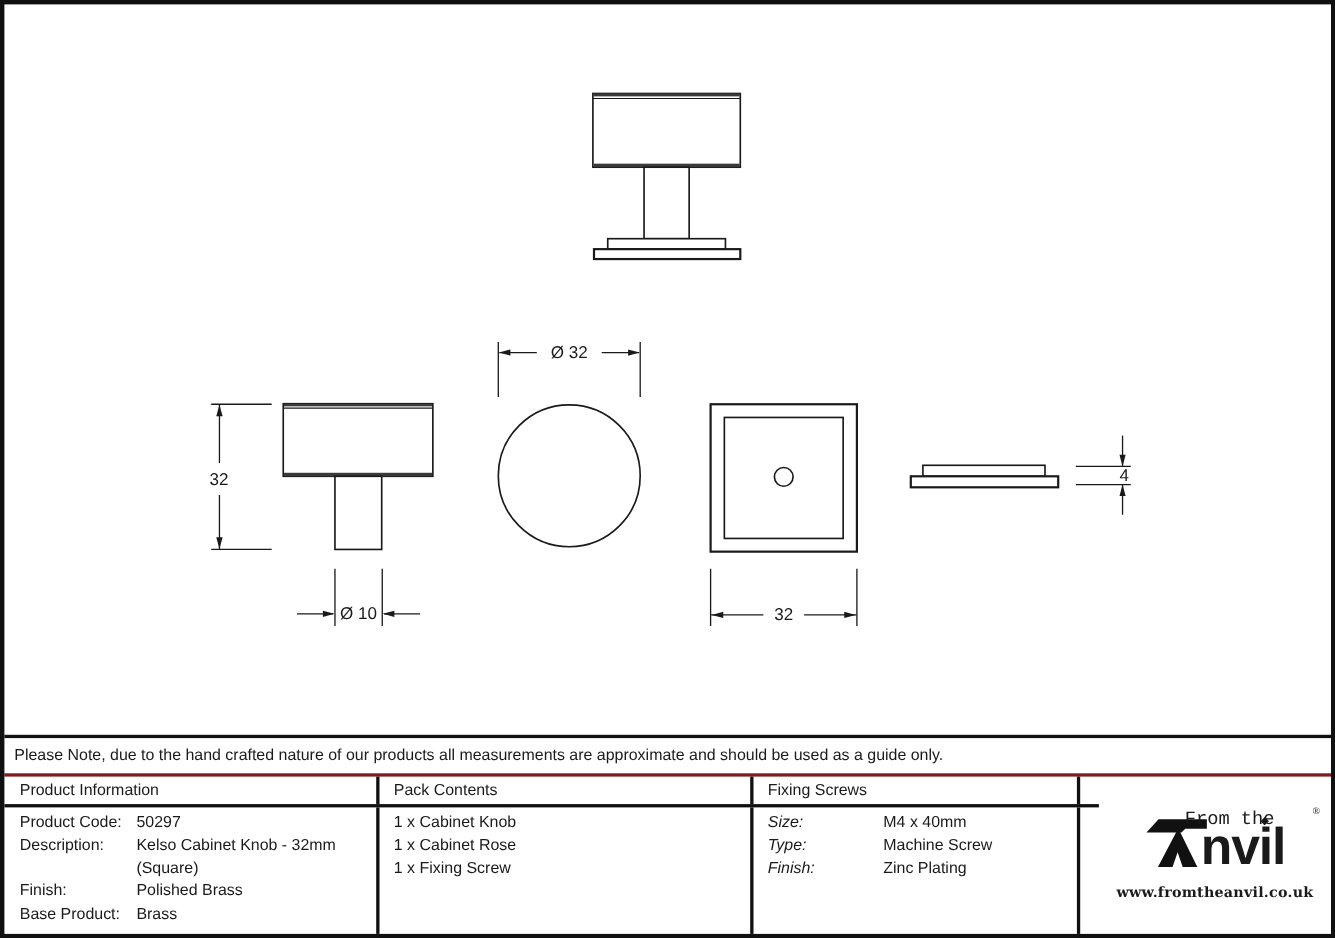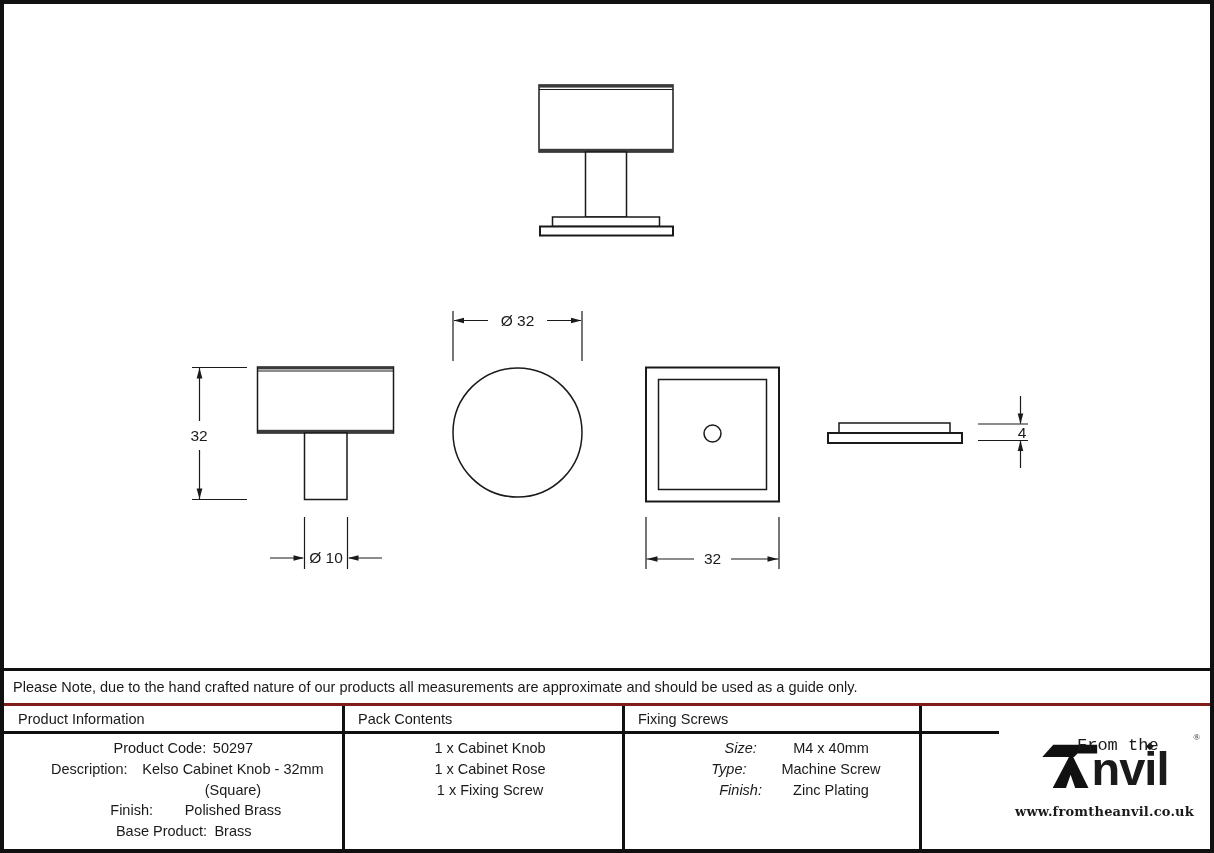--- a/index.html
+++ b/index.html
@@ -14,24 +14,24 @@
   .note-row{
     position:absolute;left:4px;right:4px;top:668px;height:38px;box-sizing:border-box;
     border-top:3px solid #101010;border-bottom:3px solid #7f1d1d;
     display:flex;align-items:center;padding-left:9px;font-size:14.5px;background:#fff;
   }
   .info-table{position:absolute;left:4px;right:4px;top:706px;bottom:4px;display:flex;}
   .cols{width:995px;display:flex;flex-direction:column;}
   .hrow{display:flex;height:28px;box-sizing:border-box;border-bottom:3px solid #101010;}
   .brow{flex:1;display:flex;}
   .cell{box-sizing:border-box;border-right:3px solid #101010;}
-  .c1{width:341px;} .c2{width:280px;} .c3{width:297px;}
+  .c1{width:341px;} .c2{width:340px;} .c3{width:297px;}
   .hcell{display:flex;align-items:center;font-size:14.5px;}
   .p1{padding-left:14px;} .p2{padding-left:13px;} .p3{padding-left:13px;}
-  .bcell{font-size:14.5px;line-height:20.8px;padding-top:4px;text-align:center;}
+  .bcell{font-size:14.5px;line-height:20.8px;padding-top:4px;}
   .lbl1{display:inline-block;width:106px;}
   .lbl3{display:inline-block;width:105px;font-style:italic;}
 
   .logo-cell{flex:1;display:flex;align-items:center;justify-content:center;}
   .logo{position:relative;text-align:center;}
   .logo-row{position:relative;display:flex;align-items:flex-end;justify-content:center;height:54px;}
   .anvil-svg{display:block;}
   .nvil{
     font-family:Liberation Sans, sans-serif;font-size:47px;line-height:44px;
     letter-spacing:-1px;margin-left:-7px;font-weight:600;

